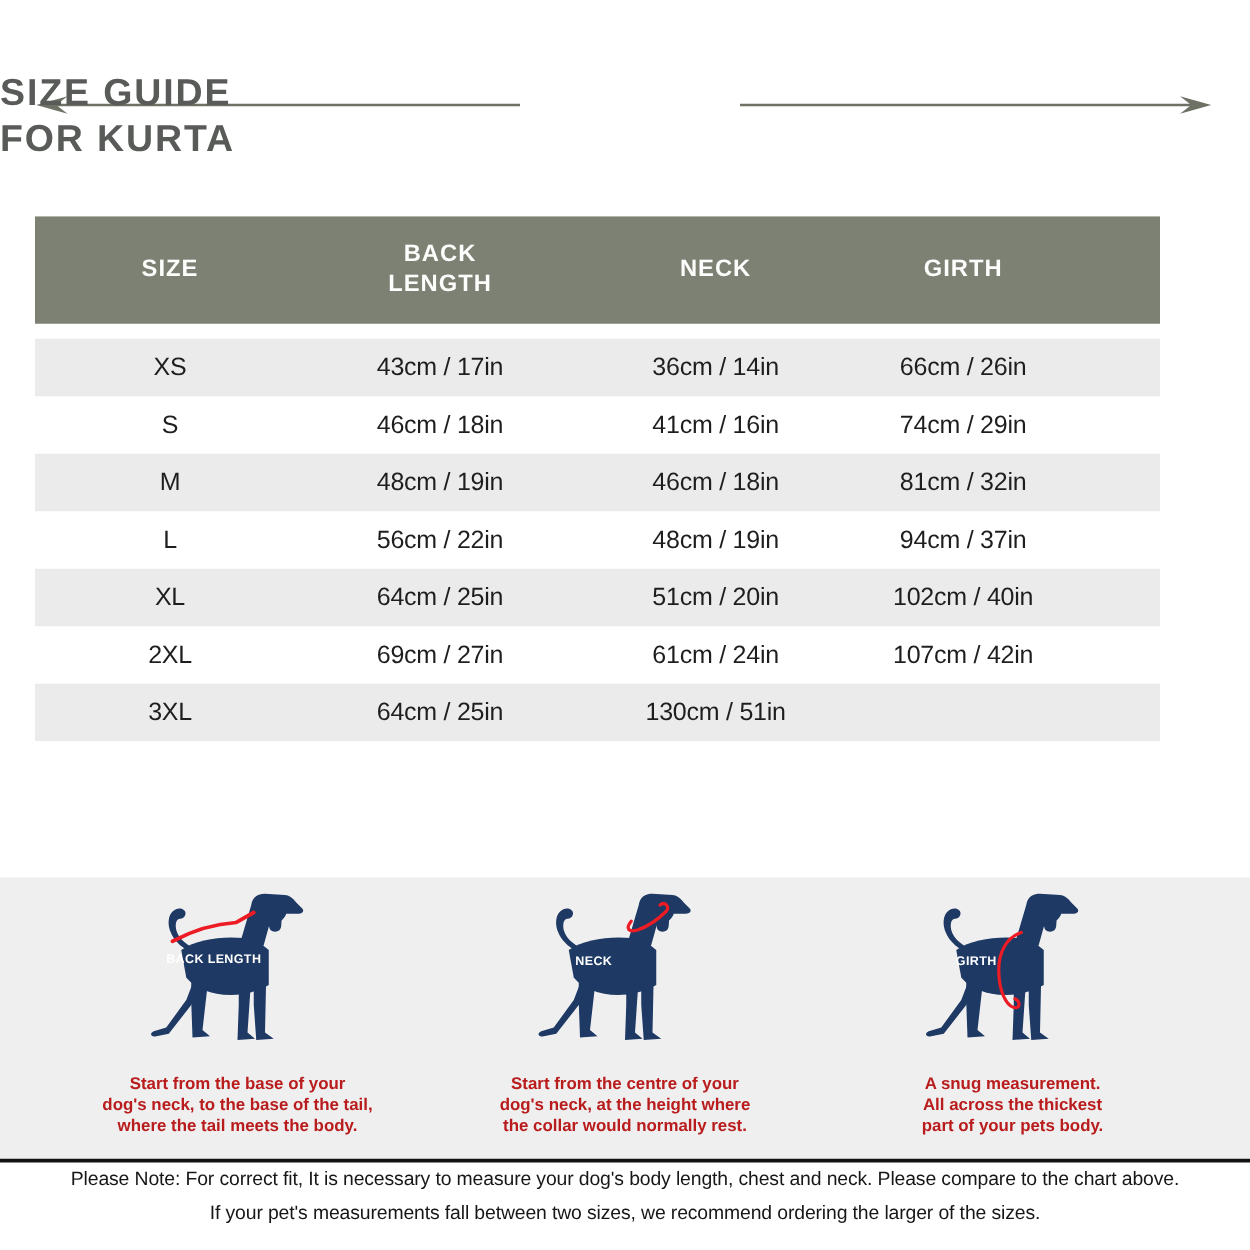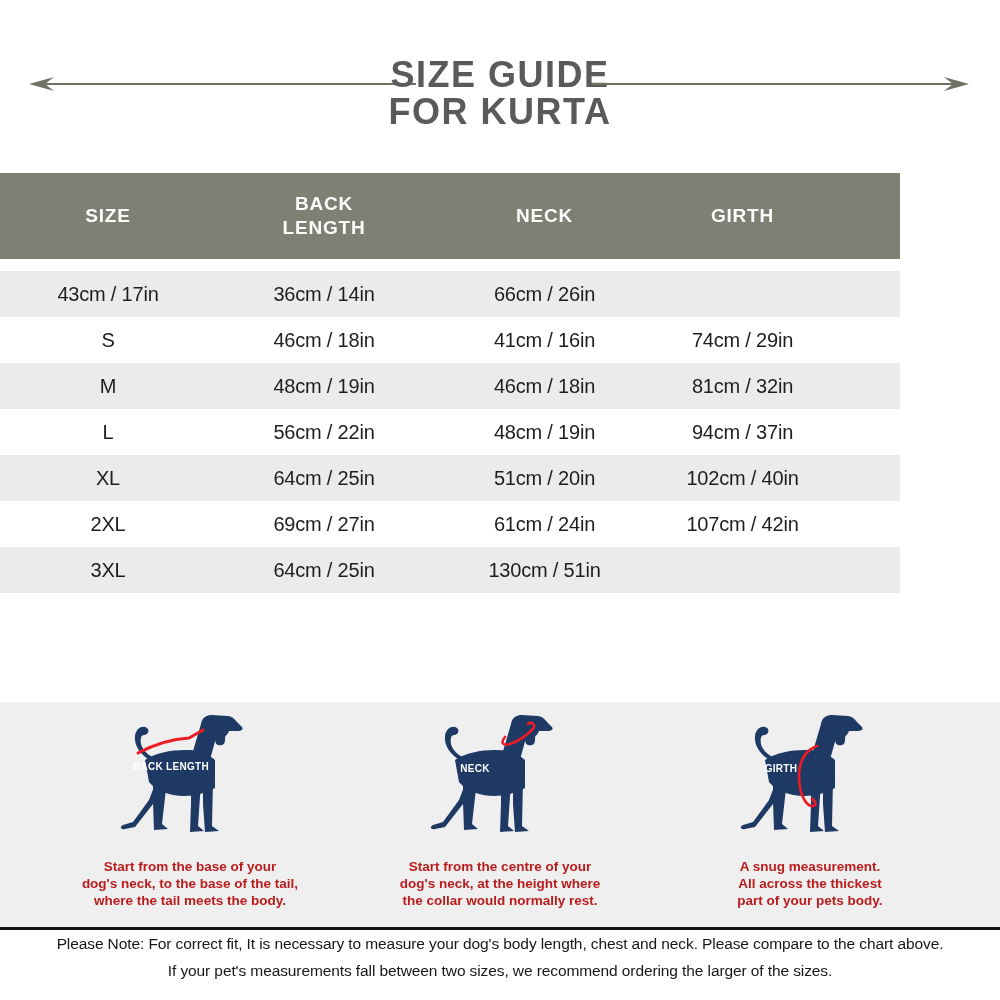--- a/index.html
+++ b/index.html
@@ -4,28 +4,28 @@
 <style>
   html,body{margin:0;padding:0;}
   body{
     width:1000px;height:1000px;overflow:hidden;background:#fff;
     font-family:"Liberation Sans", sans-serif;
     -webkit-font-smoothing:antialiased;
   }
   
   .title-block{position:relative;height:173px;background:#fff;}
   .title-text{
-    position:absolute;left:0;right:0;top:56px;text-align:center;
-    color:#595b58;font-size:36px;font-weight:600;letter-spacing:1.5px;line-height:37px;
+    position:absolute;left:0;right:0;top:56px;text-align:left;
+    color:#595b58;font-size:30px;font-weight:600;letter-spacing:1.5px;line-height:37px;
   }
   .arrow{position:absolute;top:76px;fill:#6e7265;}
   .arrow.left{left:28px;}
   .arrow.right{right:30px;transform:scaleX(-1);}
   
-  .size-table{width:900px;}
+  .size-table{width:900px;padding-left:28px;}
   .thead{
     height:86px;background:#7d8174;display:grid;
     grid-template-columns:24% 24% 25% 19%;align-items:center;
   }
   .thead .th{
     color:#fdfdfc;font-size:19px;font-weight:600;letter-spacing:.8px;
     text-align:center;white-space:pre-line;line-height:24px;
   }
   .tbody{margin-top:12px;}
   .trow{
@@ -80,20 +80,21 @@
 <div class="size-table">
   <div class="thead">
     <div class="th">SIZE</div>
     <div class="th">BACK
 LENGTH</div>
     <div class="th">NECK</div>
     <div class="th">GIRTH</div>
   </div>
   <div class="tbody">
       <div class="trow alt">
+        <div class="td">XS</div>
         <div class="td">43cm / 17in</div>
         <div class="td">36cm / 14in</div>
         <div class="td">66cm / 26in</div>
       </div>
       <div class="trow">
         <div class="td">S</div>
         <div class="td">46cm / 18in</div>
         <div class="td">41cm / 16in</div>
         <div class="td">74cm / 29in</div>
       </div>

